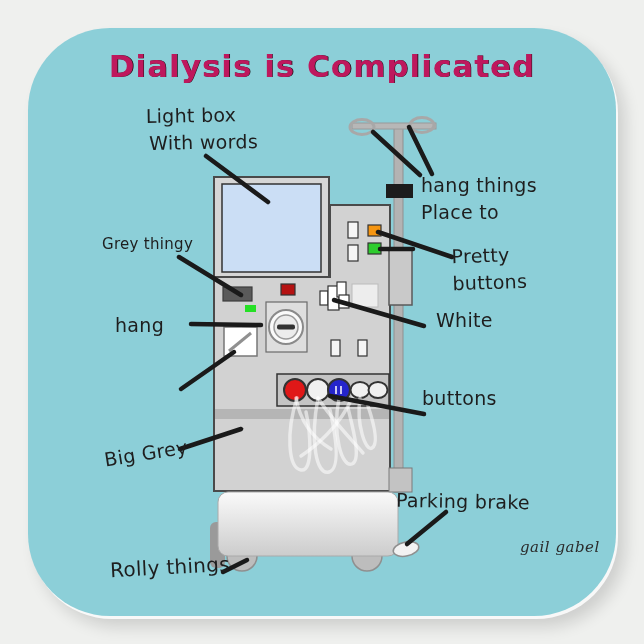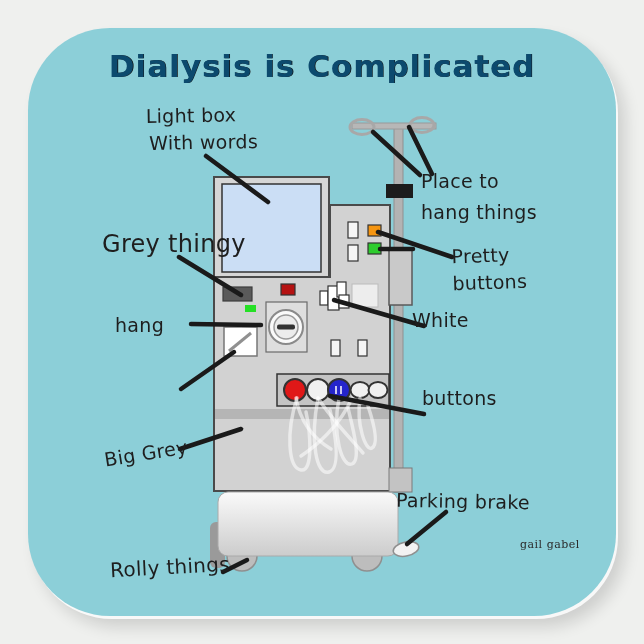--- a/index.html
+++ b/index.html
@@ -11,36 +11,36 @@
   .sticker{
     position:absolute;left:28px;top:28px;width:588px;height:588px;
     border-radius:82px;
     background:#8ccfd8;
     box-shadow:2px 3px 0 rgba(255,255,255,0.85), 9px 11px 16px rgba(0,0,0,0.14);
   }
   .title{
     position:absolute;left:30px;top:48px;width:584px;
     text-align:center;
     font-size:31px;font-weight:bold;letter-spacing:1px;
-    color:#0c4a6e;
+    color:#be185d;
     text-shadow:0.6px 0 #141414;
     font-family:"DejaVu Sans", sans-serif;
   }
   svg.scene{position:absolute;left:0;top:0;width:644px;height:644px;}
   .label{
     position:absolute;color:#1e1e1e;
     font-size:19px;line-height:27px;letter-spacing:0.3px;
     font-family:"DejaVu Sans", sans-serif;
     white-space:nowrap;
   }
   .label .ln{display:block;}
   .sig{
     position:absolute;left:520px;top:538px;
-    font-family:"DejaVu Serif", serif;
-    font-size:11px;color:#2b2b2b;letter-spacing:0.5px;
+    font-family:"DejaVu Serif", serif;font-style:italic;
+    font-size:15px;color:#2b2b2b;letter-spacing:0.5px;
   }
 </style>
 </head>
 <body>
 
 <div class="sticker"></div>
 
 <div class="title">Dialysis is Complicated</div>
 
 <svg class="scene" viewBox="0 0 644 644" aria-hidden="true">
@@ -139,47 +139,47 @@
     <line x1="330" y1="396" x2="424" y2="414"></line>
     <line x1="407" y1="544" x2="446" y2="512"></line>
   </g>
 </svg>
 
 <div class="label" style="left:146px;top:102px;transform:rotate(-1deg);">
   <span class="ln">Light box</span>
   <span class="ln" style="margin-left:3px;">With words</span>
 </div>
 
-<div class="label" style="left:102px;top:231px;font-size:24px;">
+<div class="label" style="left:102px;top:231px;font-size:15px;">
   <span class="ln">Grey thingy</span>
 </div>
 
 <div class="label" style="left:115px;top:312px;">
   <span class="ln">hang</span>
 </div>
 
 <div class="label" style="left:104px;top:440px;">
   <span class="ln" style="transform:rotate(-9deg);display:inline-block;">Big Grey</span>
 </div>
 
 <div class="label" style="left:110px;top:554px;transform:rotate(-3deg);font-size:20px;">
   <span class="ln">Rolly things</span>
 </div>
 
 <div class="label" style="left:421px;top:168px;">
+  <span class="ln" style="margin-top:4px;">hang things</span>
   <span class="ln">Place to</span>
-  <span class="ln" style="margin-top:4px;">hang things</span>
 </div>
 
 <div class="label" style="left:452px;top:242px;transform:rotate(-2deg);">
   <span class="ln">Pretty</span>
   <span class="ln">buttons</span>
 </div>
 
-<div class="label" style="left:412px;top:307px;">
+<div class="label" style="left:436px;top:307px;">
   <span class="ln">White</span>
 </div>
 
 <div class="label" style="left:422px;top:385px;">
   <span class="ln">buttons</span>
 </div>
 
 <div class="label" style="left:396px;top:488px;transform:rotate(1deg);">
   <span class="ln">Parking brake</span>
 </div>

